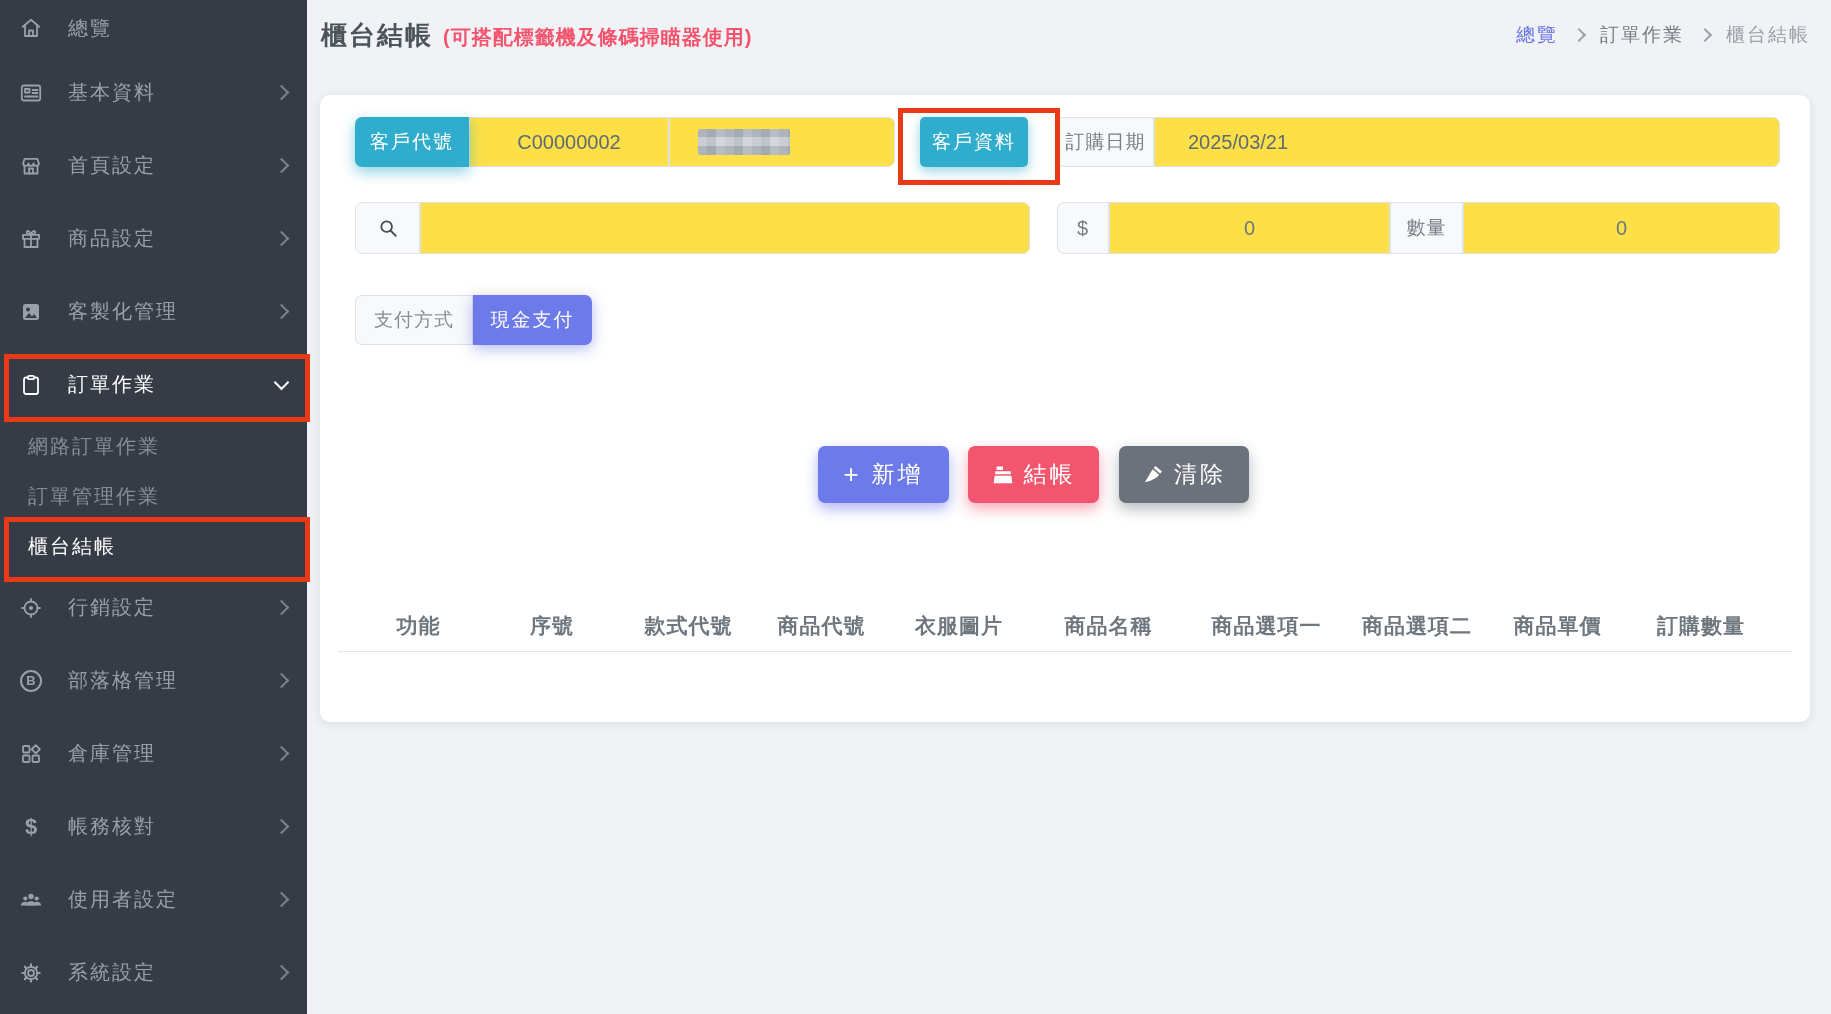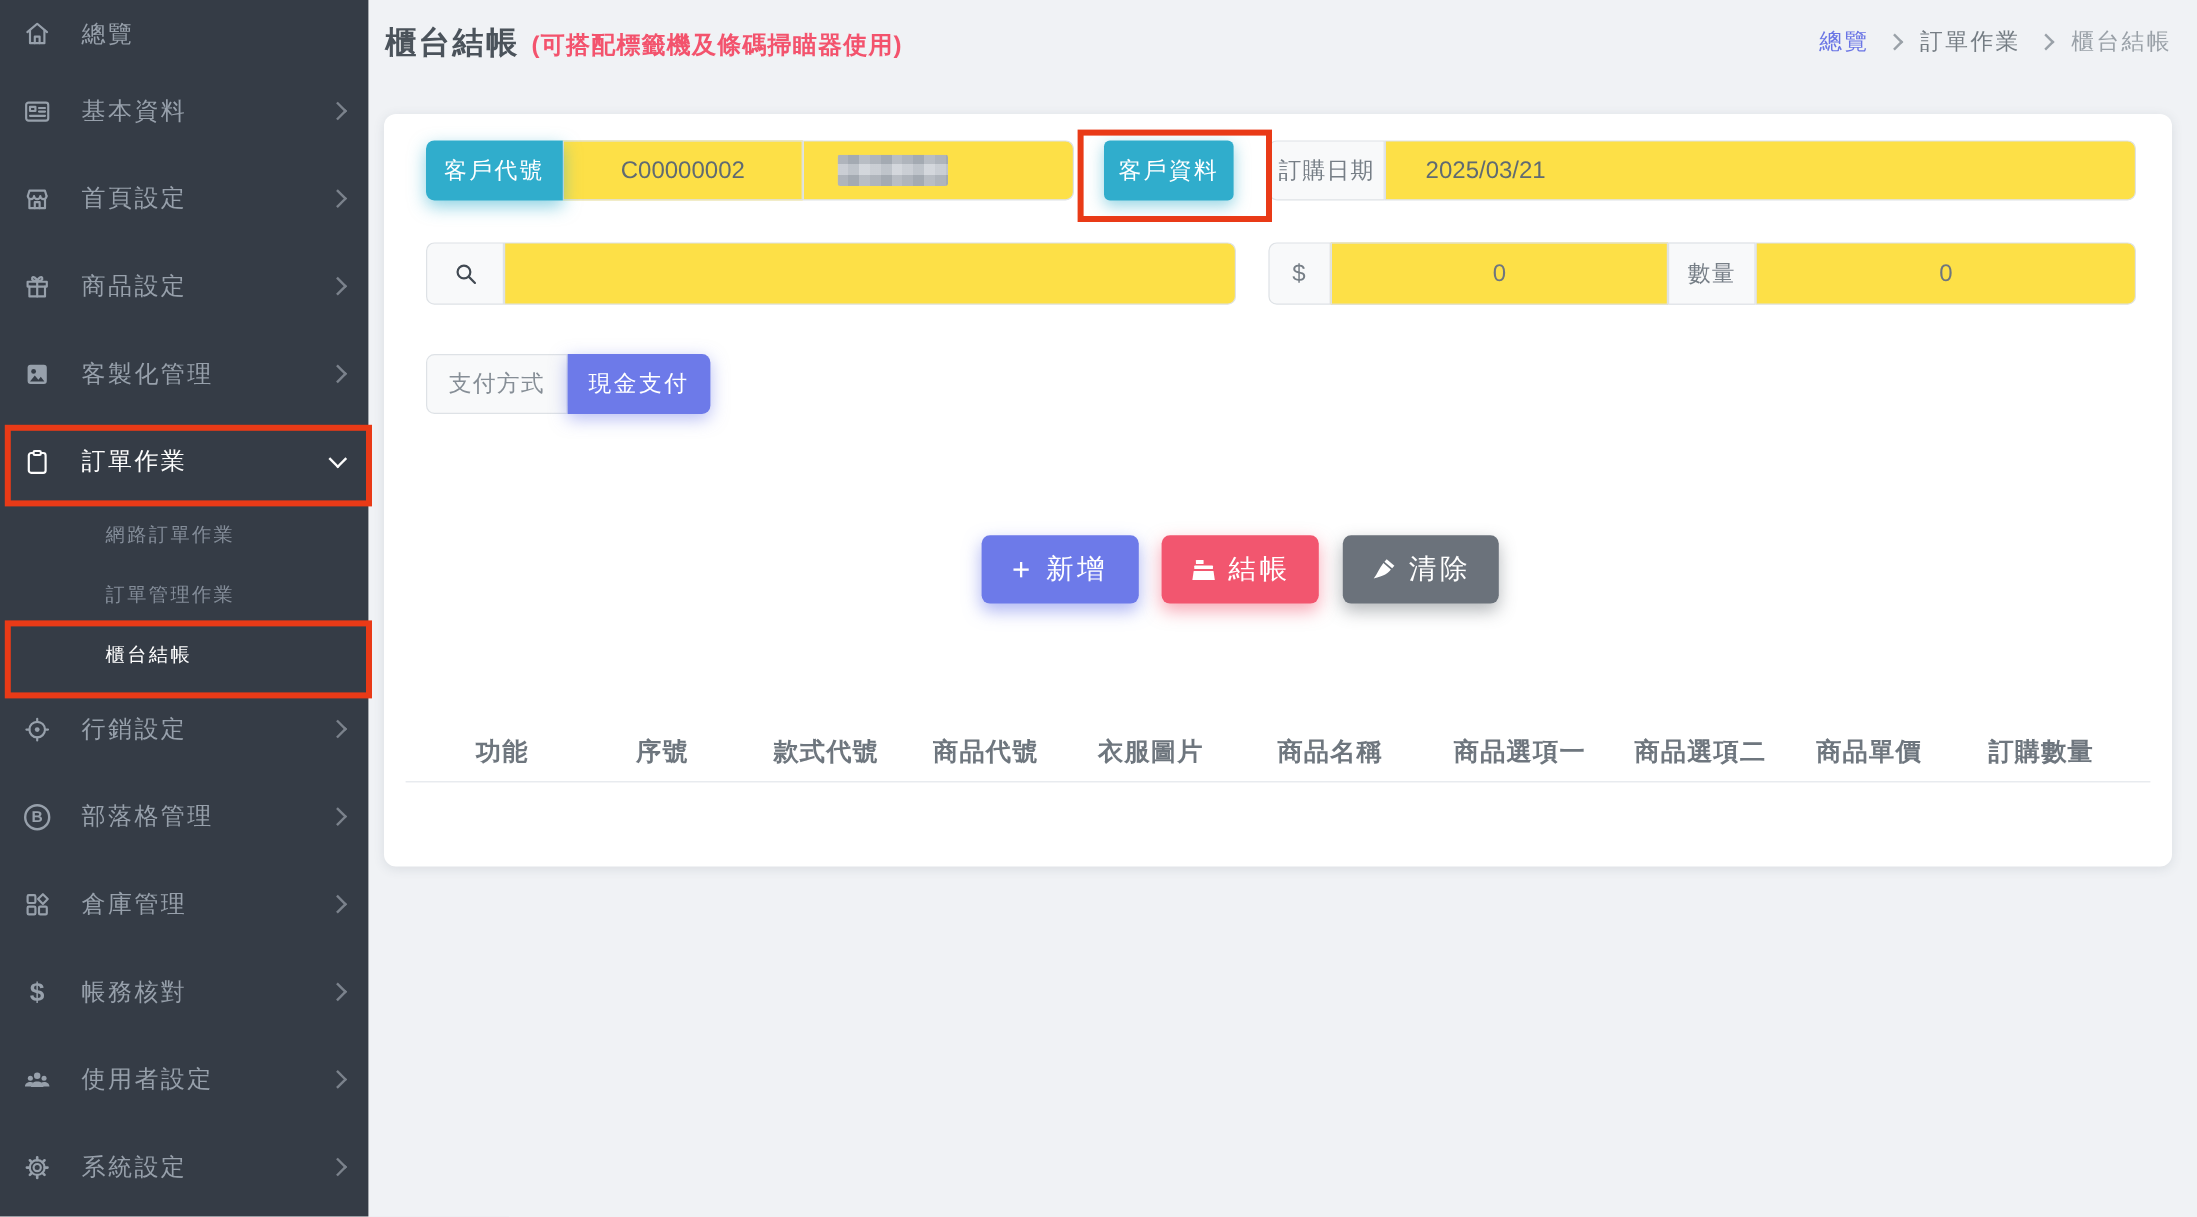--- a/index.html
+++ b/index.html
@@ -10,21 +10,21 @@
   .sidebar{position:absolute;left:0;top:0;width:307px;height:1014px;background:#353c46;z-index:1;}
   .nav-item{display:flex;align-items:center;height:73px;padding:0 20px 0 18px;color:#97a0ab;cursor:pointer;}
   .nav-item.first{height:56px;}
   .nav-item.active{color:#fdfdfd;}
   .nav-icon{width:26px;height:26px;display:flex;align-items:center;justify-content:center;flex:none;}
   .nav-icon svg{display:block;}
   .nav-label{font-size:20px;letter-spacing:2px;margin-left:24px;flex:1;white-space:nowrap;}
   .chev{width:9px;height:9px;border-top:2px solid #7b828c;border-right:2px solid #7b828c;
         transform:rotate(45deg);flex:none;margin-top:0;}
   .nav-item.active .chev{border-color:#fdfdfd;transform:rotate(135deg);margin-top:-5px;}
-  .nav-sub{display:flex;align-items:center;height:50px;padding-left:88px;font-size:16px;
+  .nav-sub{display:flex;align-items:center;height:50px;padding-left:28px;font-size:20px;
         letter-spacing:2px;color:#848d99;cursor:pointer;white-space:nowrap;}
   .nav-sub.active{color:#ffffff;}
   .glyph-icon{font-size:22px;font-weight:bold;line-height:1;}
   .circle-b{width:22px;height:22px;border:2px solid currentColor;border-radius:50%;
         display:flex;align-items:center;justify-content:center;font-size:13px;font-weight:bold;box-sizing:border-box;}
 
   
   .anno{position:absolute;border:5px solid #e93a17;z-index:6;pointer-events:none;}
 
   

